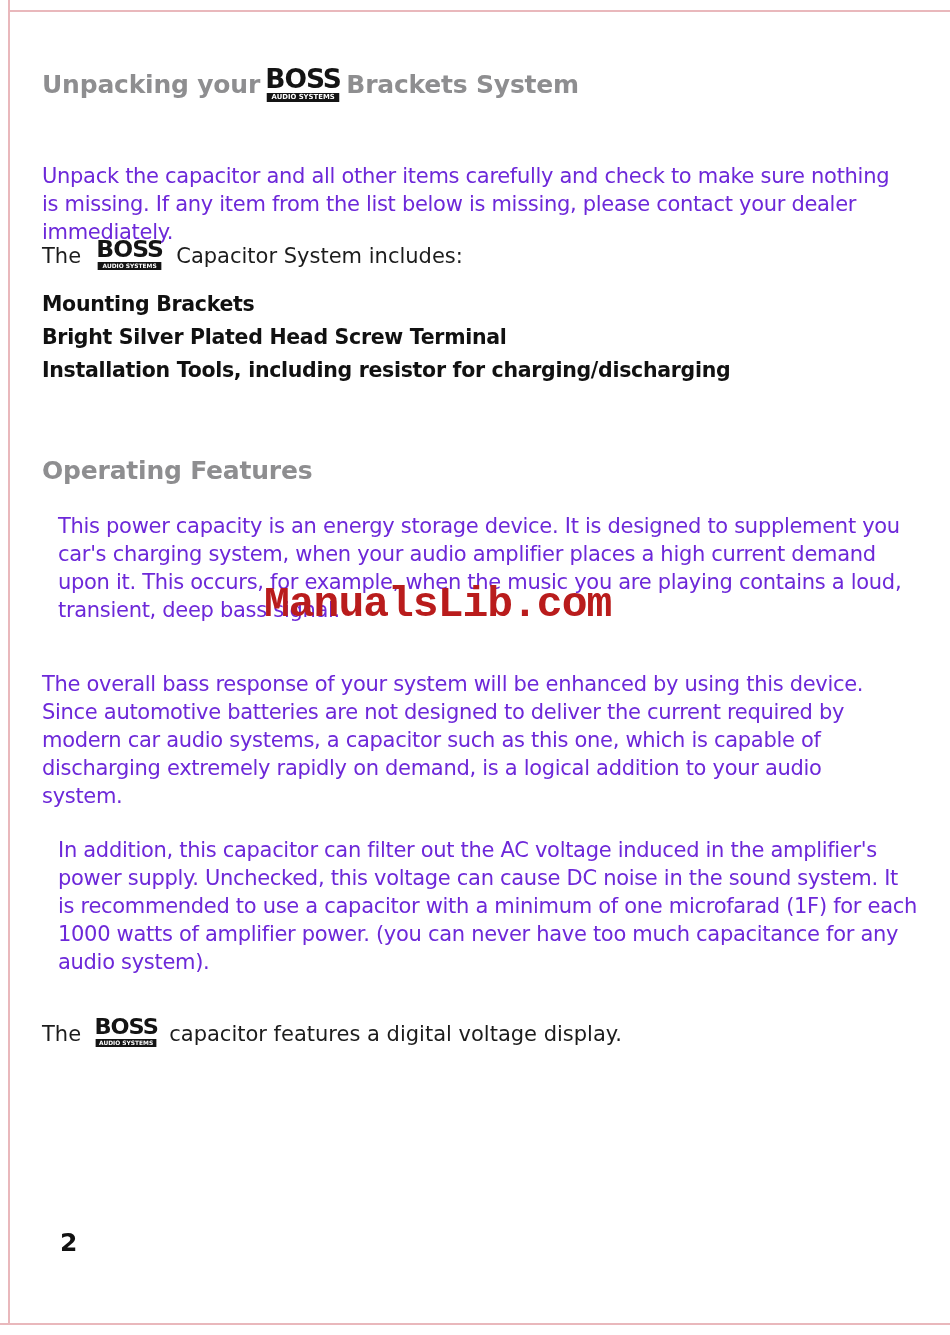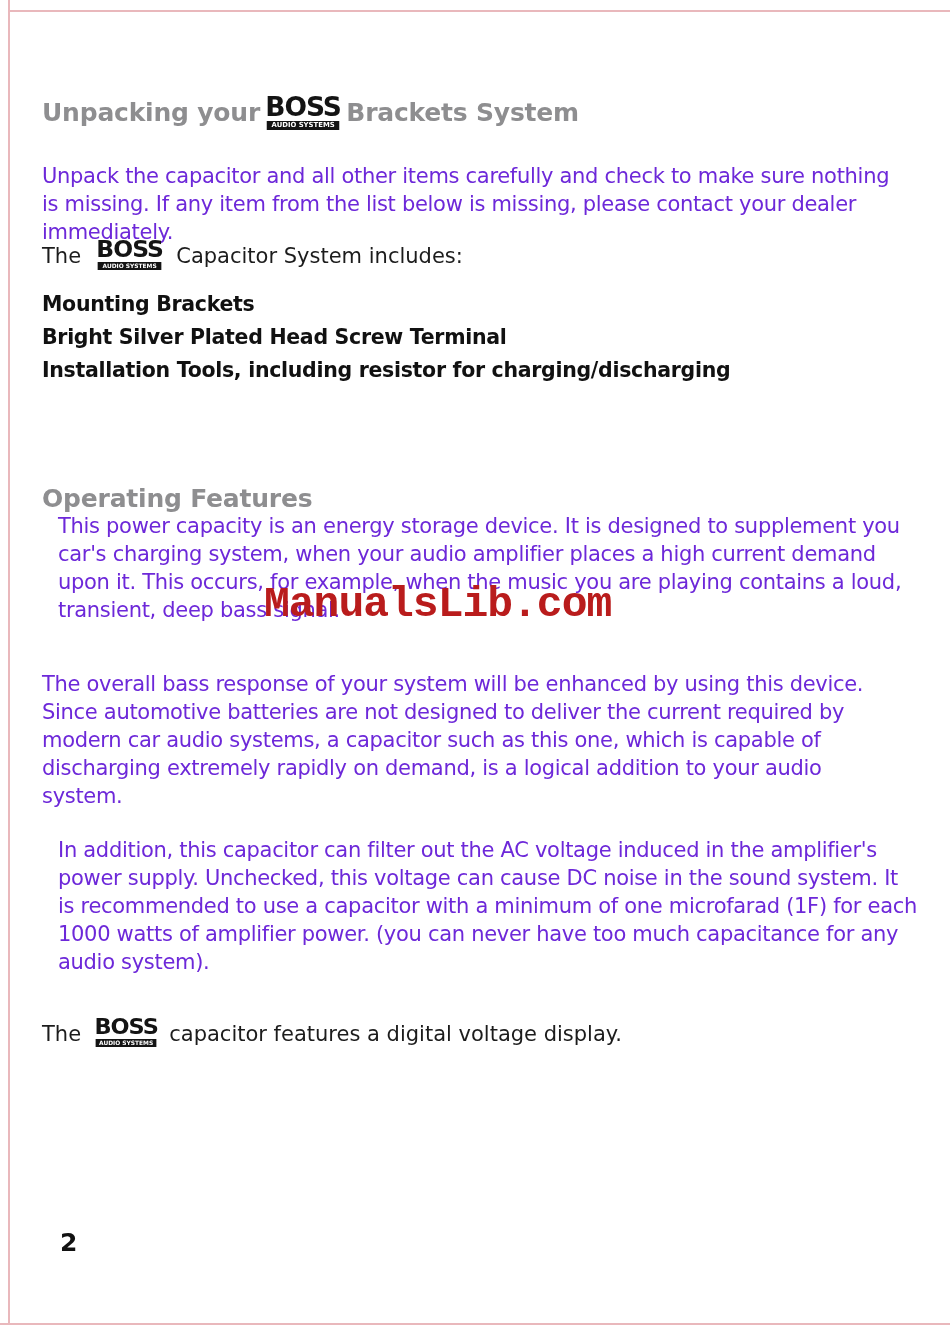--- a/index.html
+++ b/index.html
@@ -82,21 +82,20 @@
   .boss-logo.md .subline { font-size: 6px; padding: 1px 2px; margin-top: 1px; }
   .boss-logo.sm .wordmark { font-size: 22px; }
   .boss-logo.sm .subline { font-size: 6px; padding: 1px 2px; margin-top: 1px; }
 
   .section-heading {
     color: #8e8e90;
     font-family: "DejaVu Sans", sans-serif;
     font-weight: bold;
     font-size: 25px;
     letter-spacing: -0.2px;
-    margin-top: 28px;
   }
   #unpacking-heading {
     position: absolute;
     top: 68px;
     left: 0;
     width: 866px;
     white-space: nowrap;
   }
   #unpacking-heading .boss-logo { margin: 0 6px 0 6px; }
 

